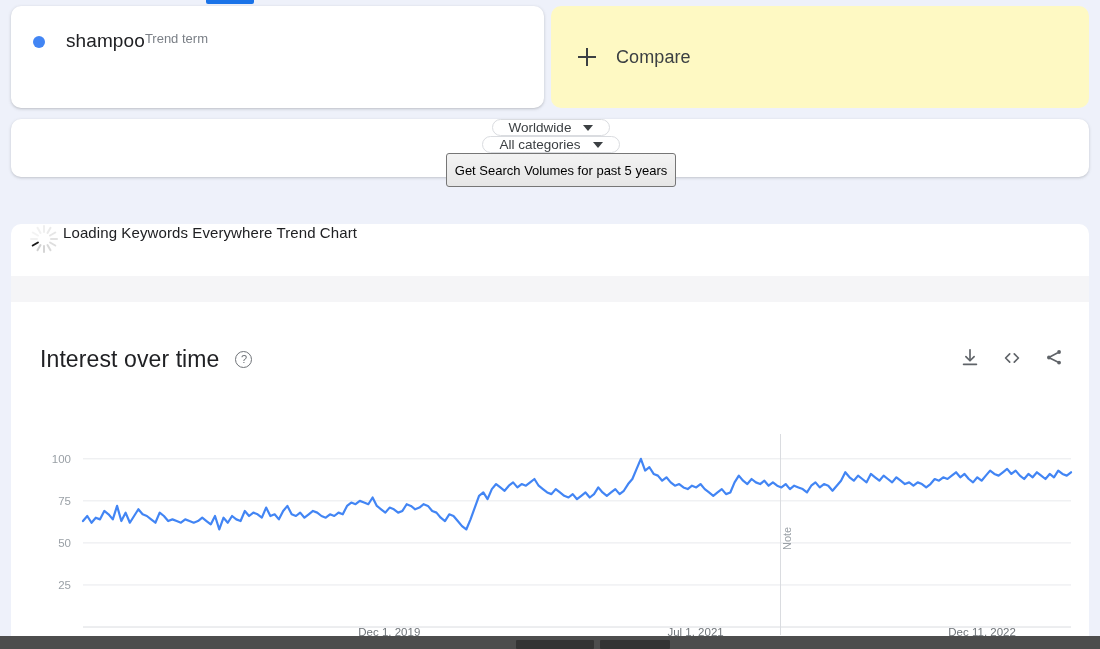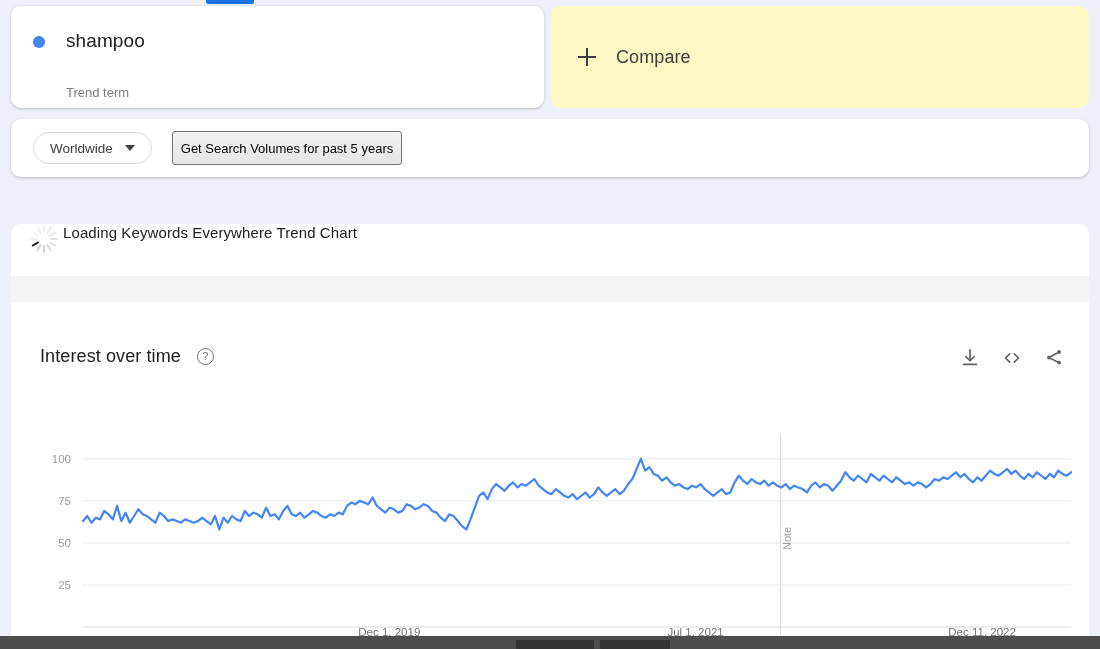--- a/index.html
+++ b/index.html
@@ -34,21 +34,21 @@
     position: absolute; left: 11px; top: 0; width: 533px; height: 102px;
     background: #ffffff;
     border-radius: 10px;
     box-shadow: 0 1px 2px rgba(60,64,67,.18), 0 1px 3px 1px rgba(60,64,67,.08);
   }
   .term-inner { position: absolute; left: 22px; top: 22px; display: flex; align-items: flex-start; }
   .term-dot {
     width: 12px; height: 12px; border-radius: 50%;
     background: #4285f4; margin-top: 8px; margin-right: 21px; flex: 0 0 auto;
   }
-  .term-text { display: flex; flex-direction: column; gap: 28px; }
+  .term-text { display: flex; flex-direction: row; }
   .term-title { font-size: 19px; color: #202124; line-height: 26px; letter-spacing: .1px; }
   .term-sub { font-size: 13px; color: #7a7f86; line-height: 20px; margin-top: 1px; }
 
   .compare-panel {
     position: absolute; left: 551px; top: 0; width: 538px; height: 102px;
     background: #fef9c3;
     border-radius: 10px;
     display: flex; align-items: center;
   }
   .compare-inner { display: flex; align-items: center; margin-left: 27px; }
@@ -58,21 +58,21 @@
   }
   .plus-icon::before { left: 0; top: 8px; width: 18px; height: 1.6px; }
   .plus-icon::after  { top: 0; left: 8px; height: 18px; width: 1.6px; }
   .compare-label { font-size: 18px; color: #3c4043; letter-spacing: .1px; }
 
   
   .filter-bar {
     position: absolute; left: 11px; top: 119px; width: 1078px; height: 58px;
     background: #ffffff; border-radius: 10px;
     box-shadow: 0 1px 2px rgba(60,64,67,.16), 0 1px 3px 1px rgba(60,64,67,.07);
-    display: flex; align-items: center; padding-left: 22px;
+    display: flex; align-items: center; padding-left: 22px; flex-direction: column;
   }
   .chip {
     height: 32px; min-width: 80px;
     border: 1px solid #dadce0; border-radius: 16px;
     background: #fff;
     display: inline-flex; align-items: center; justify-content: center;
     padding: 0 16px; margin-right: 20px;
     font-size: 13.5px; color: #3c4043; white-space: nowrap;
     cursor: pointer;
   }
@@ -117,21 +117,21 @@
 
   
   .chart-card {
     position: absolute; left: 11px; top: 302px; width: 1078px; height: 335px;
     background: #ffffff;
   }
   .chart-head {
     position: absolute; left: 29px; top: 44px;
     display: flex; align-items: center;
   }
-  .chart-title { font-size: 18px; color: #202124; letter-spacing: .1px; }
+  .chart-title { font-size: 23px; color: #202124; letter-spacing: .1px; }
   .help-icon {
     width: 17px; height: 17px; border-radius: 50%;
     border: 1.3px solid #6f7378; color: #6f7378;
     font-size: 11px; line-height: 14px; text-align: center;
     margin-left: 16px; font-family: "Liberation Sans", sans-serif;
   }
   .chart-actions {
     position: absolute; right: 24px; top: 45px;
     display: flex; align-items: center; gap: 20px;
   }
@@ -180,20 +180,24 @@
         <span class="plus-icon"></span>
         <span class="compare-label">Compare</span>
       </div>
     </div>
 
   </div>
 
   <div class="filter-bar">
     <div class="chip">
       <span>Worldwide</span>
+      <span class="caret"></span>
+    </div>
+    <div class="chip">
+      <span>All categories</span>
       <span class="caret"></span>
     </div>
     <button class="kw-button">Get Search Volumes for past 5 years</button>
   </div>
 
   <div class="loading-card">
     <span class="spinner">
       <i style="transform:rotate(0deg);opacity:.30"></i>
       <i style="transform:rotate(30deg);opacity:.38"></i>
       <i style="transform:rotate(60deg);opacity:.46"></i>

